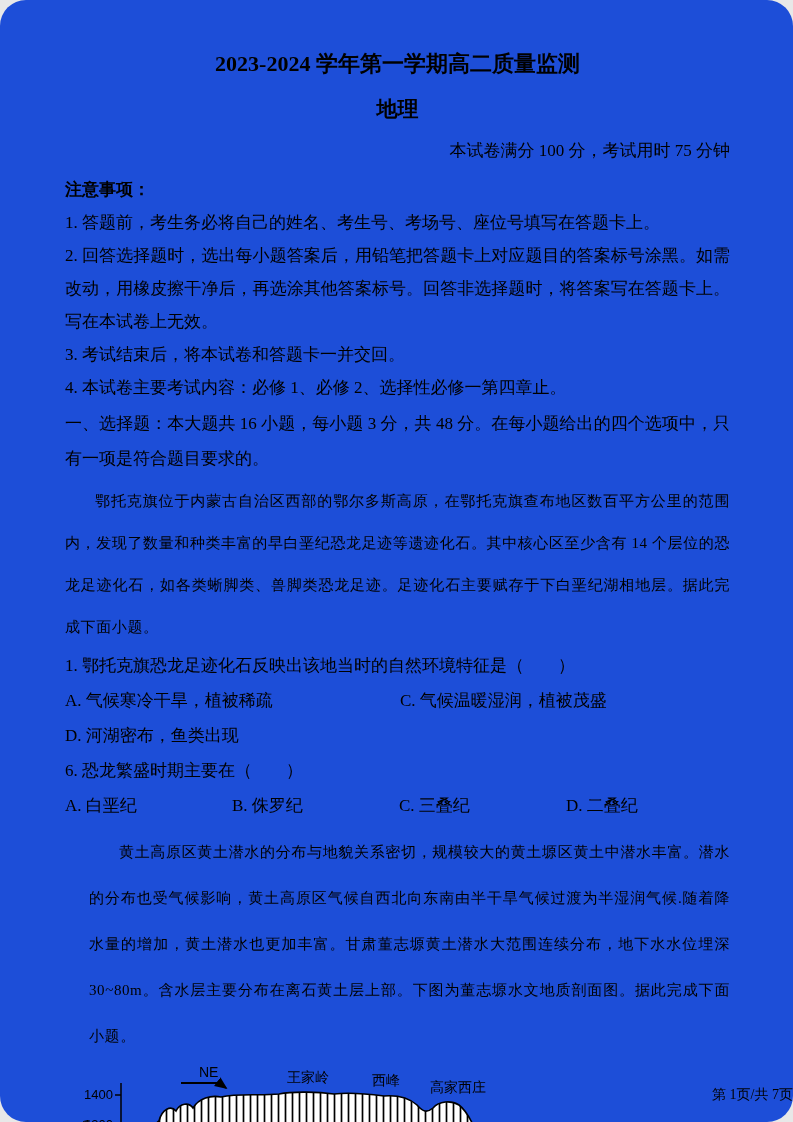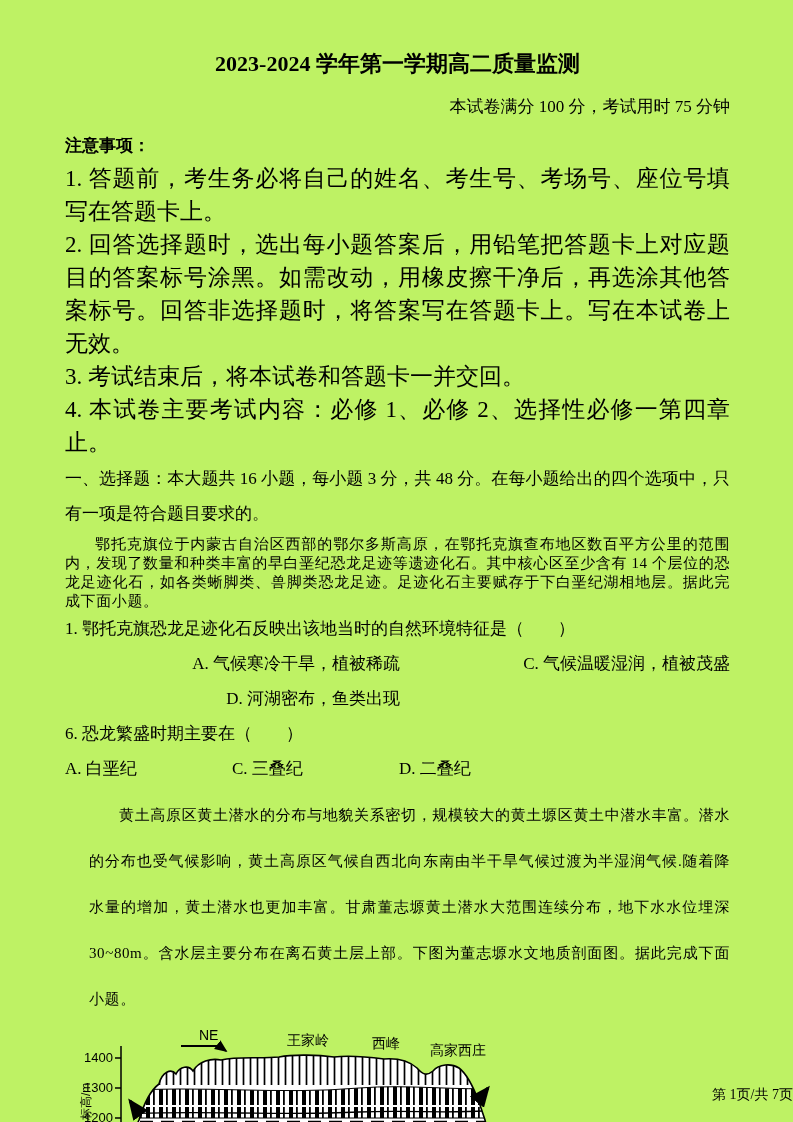--- a/index.html
+++ b/index.html
@@ -1,48 +1,50 @@
 <!DOCTYPE html>
 <html><head>
 <meta charset="utf-8">
 <style>
   html,body{margin:0;padding:0;background:#e8e8e8;}
   .page{
-    width:793px;height:1122px;margin:0 auto;background:#bef264;
+    width:793px;height:1122px;margin:0 auto;background:#1d4ed8;
     font-family:"Liberation Serif","DejaVu Serif",serif;color:#000;
     position:relative;box-sizing:border-box;padding:50px 63px 0 65px;
     overflow:hidden;
+    border-radius:26px;
   }
   .title{font-size:22px;font-weight:700;text-align:center;margin:0;line-height:28px;}
   .subject{font-size:21px;font-weight:700;text-align:center;margin:18px 0 0 0;line-height:26px;}
   .exam-info{font-size:17px;text-align:right;margin:17px 0 0 0;line-height:24px;}
   .notice-heading{font-size:17px;margin:10px 0 0 0;line-height:33px;font-weight:700;}
-  .notice-item{font-size:23px;margin:0;line-height:33px;text-align:justify;}
+  .notice-item{font-size:17px;margin:0;line-height:33px;text-align:justify;}
   .section-heading{font-size:17px;margin:2px 0 0 0;line-height:35px;text-align:justify;}
-  .passage{font-size:15px;margin:4px 0 0 0;line-height:19px;text-align:justify;
+  .passage{font-size:15px;margin:4px 0 0 0;line-height:42px;text-align:justify;
     text-indent:2em;letter-spacing:0.6px;}
   .passage.p2{line-height:46px;margin-top:6px;margin-left:24px;}
   .stem{font-size:17px;margin:0;line-height:35px;}
-  .opts2{display:grid;grid-template-columns:335px 1fr;font-size:17px;line-height:35px;text-align:right;}
+  .opts2{display:grid;grid-template-columns:335px 1fr;font-size:17px;line-height:35px;}
   .opts4{display:grid;grid-template-columns:167px 167px 167px 1fr;font-size:17px;line-height:35px;}
   .opt{white-space:nowrap;}
   .figure{margin:6px 0 0 14px;}
   .xsec text{font-family:"Liberation Sans","DejaVu Sans",sans-serif;fill:#000;}
   .legend{display:flex;align-items:flex-end;gap:13px;margin:2px 0 0 8px;}
   .lg-item{display:flex;flex-direction:column;align-items:flex-end;}
   .lg-label{font-size:14px;line-height:20px;margin-top:2px;white-space:nowrap;
     font-family:"Liberation Sans","DejaVu Sans",sans-serif;}
   .footer{position:absolute;left:0;right:0;bottom:18px;text-align:right;font-size:14px;padding-left:32px;}
 </style>
 </head>
 <body>
 
 <div class="page">
 
   <p class="title">2023-2024 学年第一学期高二质量监测</p>
+  <p class="subject">地理</p>
   <p class="exam-info">本试卷满分 100 分，考试用时 75 分钟</p>
 
   <p class="notice-heading">注意事项：</p>
   <p class="notice-item">1. 答题前，考生务必将自己的姓名、考生号、考场号、座位号填写在答题卡上。</p>
   <p class="notice-item">2. 回答选择题时，选出每小题答案后，用铅笔把答题卡上对应题目的答案标号涂黑。如需改动，用橡皮擦干净后，再选涂其他答案标号。回答非选择题时，将答案写在答题卡上。写在本试卷上无效。</p>
   <p class="notice-item">3. 考试结束后，将本试卷和答题卡一并交回。</p>
   <p class="notice-item">4. 本试卷主要考试内容：必修 1、必修 2、选择性必修一第四章止。</p>
 
   <p class="section-heading">一、选择题：本大题共 16 小题，每小题 3 分，共 48 分。在每小题给出的四个选项中，只有一项是符合题目要求的。</p>
 
@@ -51,20 +53,21 @@
   <p class="stem">1. 鄂托克旗恐龙足迹化石反映出该地当时的自然环境特征是（　　）</p>
   <div class="opts2">
     <span class="opt">A. 气候寒冷干旱，植被稀疏</span>
     <span class="opt">C. 气候温暖湿润，植被茂盛</span>
     <span class="opt">D. 河湖密布，鱼类出现</span>
   </div>
 
   <p class="stem">6. 恐龙繁盛时期主要在（　　）</p>
   <div class="opts4">
     <span class="opt">A. 白垩纪</span>
+    <span class="opt">B. 侏罗纪</span>
     <span class="opt">C. 三叠纪</span>
     <span class="opt">D. 二叠纪</span>
   </div>
 
   <p class="passage p2">黄土高原区黄土潜水的分布与地貌关系密切，规模较大的黄土塬区黄土中潜水丰富。潜水的分布也受气候影响，黄土高原区气候自西北向东南由半干旱气候过渡为半湿润气候.随着降水量的增加，黄土潜水也更加丰富。甘肃董志塬黄土潜水大范围连续分布，地下水水位埋深 30~80m。含水层主要分布在离石黄土层上部。下图为董志塬水文地质剖面图。据此完成下面小题。</p>
 
   <div class="figure">
     <svg class="xsec" width="422" height="150" viewBox="0 0 422 150">
       <defs>
         <pattern id="pMalan" width="7" height="10" patternUnits="userSpaceOnUse">

